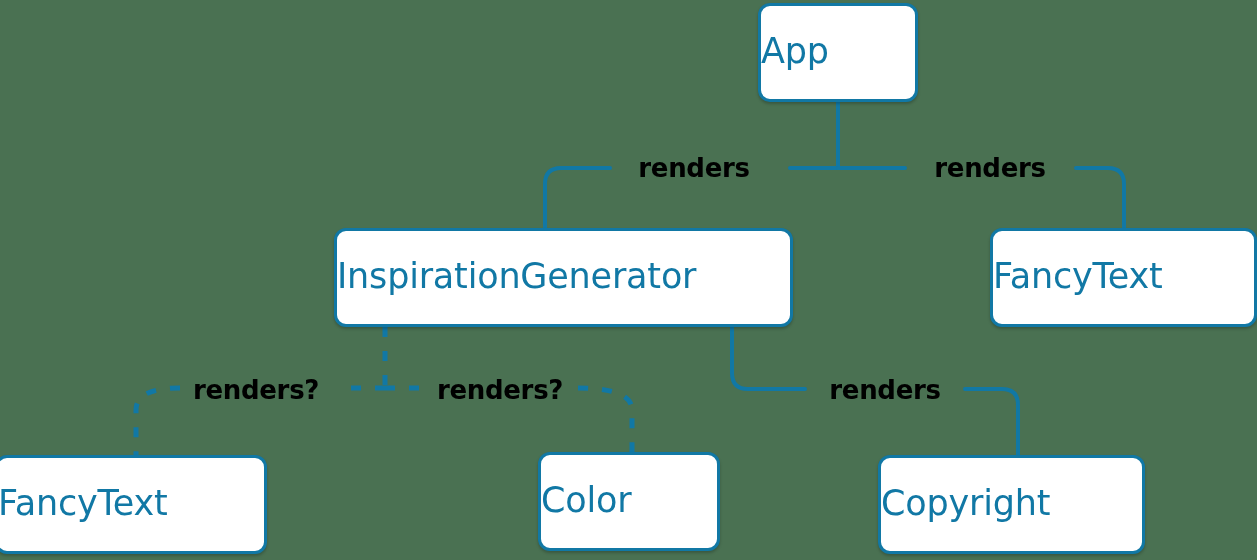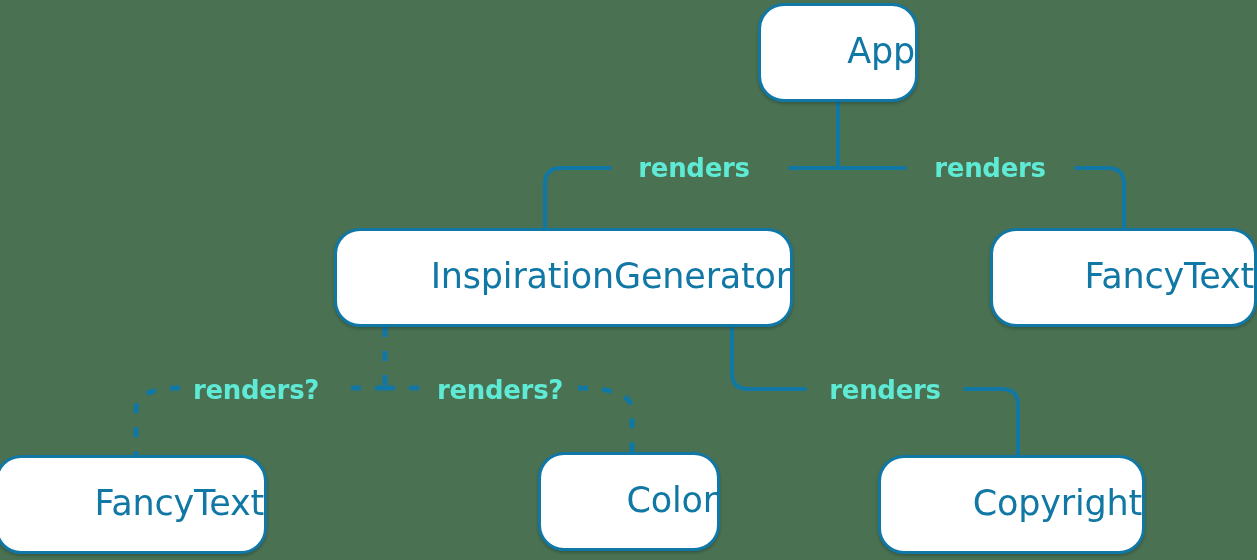--- a/index.html
+++ b/index.html
@@ -22,39 +22,39 @@
     position: absolute;
     left: 0;
     top: 0;
     width: 1257px;
     height: 560px;
   }
   .node {
     position: absolute;
     background: #ffffff;
     border: 3px solid #1178a5;
-    border-radius: 26px;
+    border-radius: 12px;
     box-sizing: border-box;
     display: flex;
     align-items: center;
-    justify-content: flex-end;
+    justify-content: flex-start;
     color: #1178a5;
     font-size: 35px;
     font-weight: 400;
     letter-spacing: -0.2px;
     white-space: nowrap;
     box-shadow: 0 2px 3px rgba(0,0,0,0.22);
   }
   .node-label {
     line-height: 1;
     padding-bottom: 2px;
   }
   .edge-label {
     position: absolute;
-    color: #5eead4;
+    color: #000000;
     font-size: 26px;
     font-weight: 600;
     letter-spacing: -0.3px;
     white-space: nowrap;
     line-height: 1;
     transform: translate(-50%, -50%);
   }
 </style>
 </head>
 <body>

